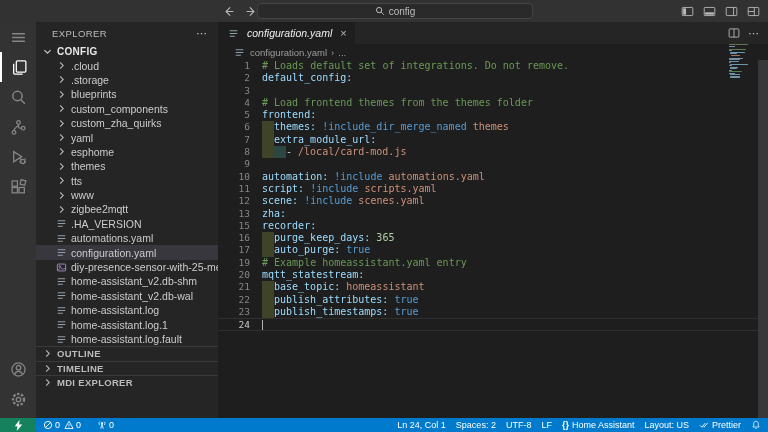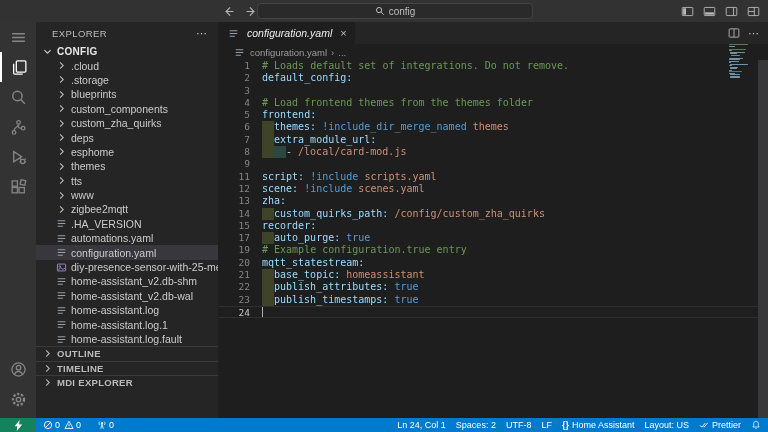--- a/index.html
+++ b/index.html
@@ -257,21 +257,21 @@
             </svg>
           </span>
           <span class="tree-label">custom_zha_quirks</span>
         </div>
         <div class="tree-row folder">
           <span class="tree-icon">
             <svg viewBox="0 0 16 16" fill="none" stroke="#b5b5b5" stroke-width="1.6">
               <path d="M6 3.5 L10.5 8 L6 12.5"></path>
             </svg>
           </span>
-          <span class="tree-label">deps</span>
+          <span class="tree-label">yaml</span>
         </div>
         <div class="tree-row folder">
           <span class="tree-icon">
             <svg viewBox="0 0 16 16" fill="none" stroke="#b5b5b5" stroke-width="1.6">
               <path d="M6 3.5 L10.5 8 L6 12.5"></path>
             </svg>
           </span>
           <span class="tree-label">esphome</span>
         </div>
         <div class="tree-row folder">
@@ -441,27 +441,28 @@
     <div id="code">
         <div class="code-line"><span class="ln">1</span><span class="lt"><span class="tk-c"># Loads default set of integrations. Do not remove.</span></span></div>
         <div class="code-line"><span class="ln">2</span><span class="lt"><span class="tk-k">default_config:</span></span></div>
         <div class="code-line"><span class="ln">3</span><span class="lt"></span></div>
         <div class="code-line"><span class="ln">4</span><span class="lt"><span class="tk-c"># Load frontend themes from the themes folder</span></span></div>
         <div class="code-line"><span class="ln">5</span><span class="lt"><span class="tk-k">frontend:</span></span></div>
         <div class="code-line"><span class="ln">6</span><span class="lt"><span class="mark m1"></span><span class="tk-k">themes:</span><span class="tk-x"> </span><span class="tk-t">!include_dir_merge_named</span><span class="tk-x"> </span><span class="tk-s">themes</span></span></div>
         <div class="code-line"><span class="ln">7</span><span class="lt"><span class="mark m1"></span><span class="tk-k">extra_module_url:</span></span></div>
         <div class="code-line"><span class="ln">8</span><span class="lt"><span class="mark m1"></span><span class="mark m2"></span><span class="tk-p">- </span><span class="tk-s">/local/card-mod.js</span></span></div>
         <div class="code-line"><span class="ln">9</span><span class="lt"></span></div>
+        <div class="code-line"><span class="ln">10</span><span class="lt"><span class="tk-k">automation:</span><span class="tk-x"> </span><span class="tk-t">!include</span><span class="tk-x"> </span><span class="tk-s">automations.yaml</span></span></div>
         <div class="code-line"><span class="ln">11</span><span class="lt"><span class="tk-k">script:</span><span class="tk-x"> </span><span class="tk-t">!include</span><span class="tk-x"> </span><span class="tk-s">scripts.yaml</span></span></div>
         <div class="code-line"><span class="ln">12</span><span class="lt"><span class="tk-k">scene:</span><span class="tk-x"> </span><span class="tk-t">!include</span><span class="tk-x"> </span><span class="tk-s">scenes.yaml</span></span></div>
         <div class="code-line"><span class="ln">13</span><span class="lt"><span class="tk-k">zha:</span></span></div>
-        <div class="code-line"><span class="ln">14</span><span class="lt"><span class="mark m1"></span><span class="tk-k">custom_quirks_path:</span><span class="tk-x"> </span><span class="tk-s">/config/custom_zha_quirks</span></span></div>
         <div class="code-line"><span class="ln">15</span><span class="lt"><span class="tk-k">recorder:</span></span></div>
+        <div class="code-line"><span class="ln">16</span><span class="lt"><span class="mark m1"></span><span class="tk-k">purge_keep_days:</span><span class="tk-x"> </span><span class="tk-num">365</span></span></div>
         <div class="code-line"><span class="ln">17</span><span class="lt"><span class="mark m1"></span><span class="tk-k">auto_purge:</span><span class="tk-x"> </span><span class="tk-b">true</span></span></div>
-        <div class="code-line"><span class="ln">19</span><span class="lt"><span class="tk-c"># Example configuration.true entry</span></span></div>
+        <div class="code-line"><span class="ln">19</span><span class="lt"><span class="tk-c"># Example homeassistant.yaml entry</span></span></div>
         <div class="code-line"><span class="ln">20</span><span class="lt"><span class="tk-k">mqtt_statestream:</span></span></div>
         <div class="code-line"><span class="ln">21</span><span class="lt"><span class="mark m1"></span><span class="tk-k">base_topic:</span><span class="tk-x"> </span><span class="tk-s">homeassistant</span></span></div>
         <div class="code-line"><span class="ln">22</span><span class="lt"><span class="mark m1"></span><span class="tk-k">publish_attributes:</span><span class="tk-x"> </span><span class="tk-b">true</span></span></div>
         <div class="code-line"><span class="ln">23</span><span class="lt"><span class="mark m1"></span><span class="tk-k">publish_timestamps:</span><span class="tk-x"> </span><span class="tk-b">true</span></span></div>
         <div class="code-line current"><span class="ln">24</span><span class="lt"><span class="cursor"></span></span></div>
       </div>
     <div id="minimap">
         <div class="mm-line" style="width: 19.38px; margin-left: 0px; background: rgb(90, 122, 78);"></div>
         <div class="mm-line" style="width: 5.7px; margin-left: 0px; background: rgb(111, 147, 171);"></div>
         <div class="mm-line" style="width: 0px; margin-left: 0px; background: transparent;"></div>

